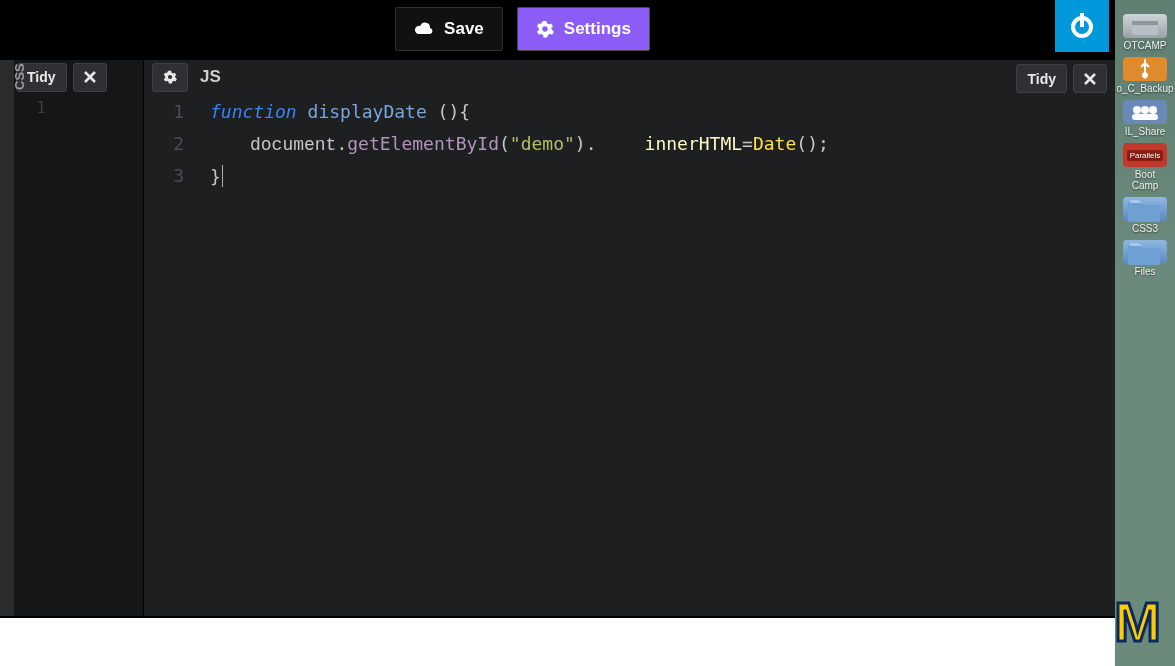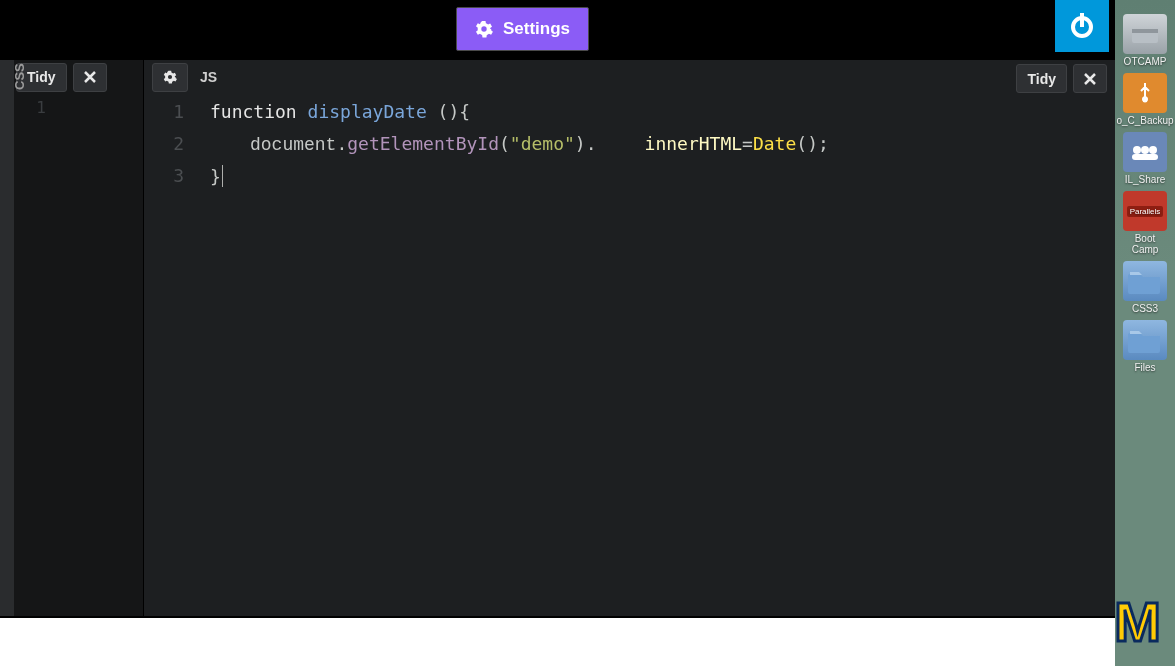--- a/index.html
+++ b/index.html
@@ -104,21 +104,21 @@
     font-size: 14px;
     font-weight: 700;
     display: flex; align-items: center; justify-content: center;
     padding: 0 10px;
     border-radius: 3px;
     cursor: pointer;
   }
   .pane-lang {
     color: #cfcfcf;
     font-weight: 800;
-    font-size: 14px;
+    font-size: 17px;
     margin-left: 6px;
   }
 
   .js-pane {
     flex: 1;
     background: #1d1f21;
     position: relative;
   }
   .js-pane .pane-header {
     justify-content: flex-start;
@@ -141,21 +141,21 @@
     left: 0; top: 0;
     width: 48px;
     color: #4b4e51;
     text-align: right;
   }
   .code-gutter div { padding-right: 8px; position: relative; }
   .code-content {
     position: absolute;
     left: 66px; top: 0; right: 0;
   }
-  .tok-kw   { color: #e5e5e5; }
+  .tok-kw   { color: #3b82f6; font-style: italic; }
   .tok-fn   { color: #7aa6da; }
   .tok-id   { color: #c5c8c6; font-family: Liberation Mono, monospace; }
   .tok-punc { color: #c5c8c6; }
   .tok-method { color: #b294bb; }
   .tok-str  { color: #b5bd68; }
   .tok-prop { color: #fef9c3; margin-left: 48px; }
   .tok-call { color: #fde047; }
   .indent1 { padding-left: 40px; }
   .cursor-caret {
     display: inline-block;
@@ -189,21 +189,21 @@
   }
   .dicon {
     width: 46px;
     display: flex;
     flex-direction: column;
     align-items: center;
     gap: 2px;
     cursor: pointer;
   }
   .dicon .ibox {
-    width: 44px; height: 40px;
+    width: 44px; height: 24px;
     border-radius: 4px;
     display: flex; align-items: center; justify-content: center;
   }
   .hd     { background: linear-gradient(#cfd4d8,#9aa2a8); }
   .usb    { background: #e08a2e; }
   .net    { background: #6a88b8; }
   .par    { background: #c0392b; display:flex;flex-direction:column;align-items:center;justify-content:center; }
   .folder { background: linear-gradient(#8fb7e0,#5a8ac0); }
   .dlabel { text-align: center; line-height: 1.1; }
 
@@ -219,20 +219,28 @@
   }
 
   svg { display: block; }
 </style>
 </head>
 <body>
 
 <div class="main-area">
 
   <div class="topbar">
+    <div class="tb-btn">
+      <span>
+        <svg width="20" height="14" viewBox="0 0 20 14">
+            <path fill="#fff" d="M16 6.1A5 5 0 0 0 6.3 4 4 4 0 0 0 4 12h12a3 3 0 0 0 0-5.9z"></path>
+          </svg>
+      </span>
+      <span>Save</span>
+    </div>
     <div class="tb-btn light">
       <span>
         <svg width="18" height="18" viewBox="0 0 18 18">
             <path fill="#fff" d="M9 6a3 3 0 1 0 0 6 3 3 0 0 0 0-6zm8 3c0 .5 0 1-.1 1.4l2 1.6-2 3.4-2.4-1a7 7 0 0 1-2.4 1.4l-.4 2.6H7.3l-.4-2.6a7 7 0 0 1-2.4-1.4l-2.4 1-2-3.4 2-1.6A8 8 0 0 1 2 9c0-.5 0-1 .1-1.4l-2-1.6 2-3.4 2.4 1A7 7 0 0 1 6.9.2L7.3 0h3.4l.4 2.6a7 7 0 0 1 2.4 1.4l2.4-1 2 3.4-2 1.6c.1.5.1.9.1 1z" transform="scale(.9) translate(1 1)"></path>
           </svg>
       </span>
       <span>Settings</span>
     </div>
     <div class="tb-power">
       <span>

